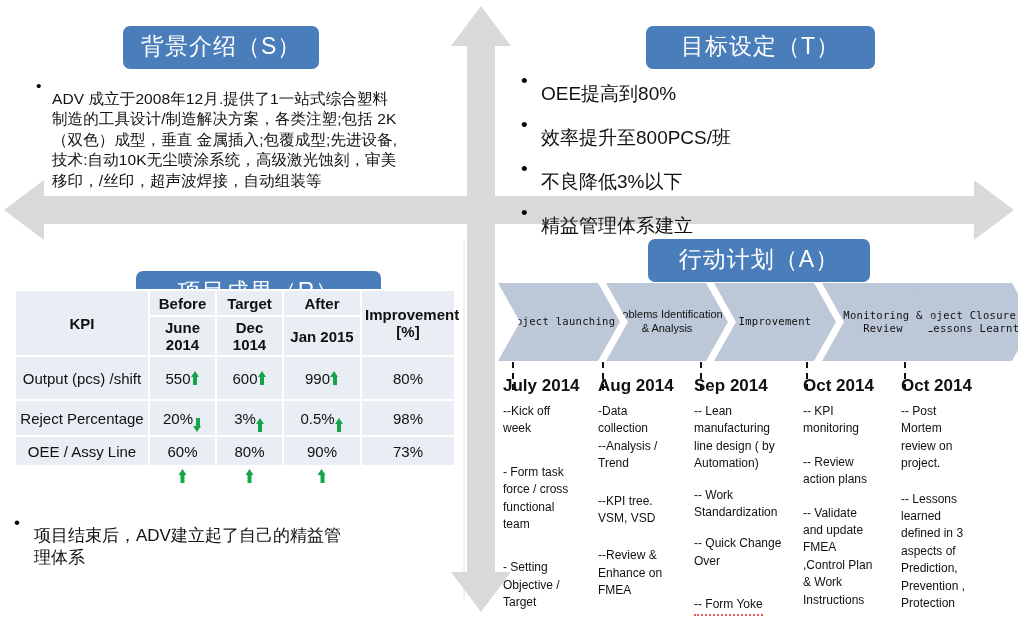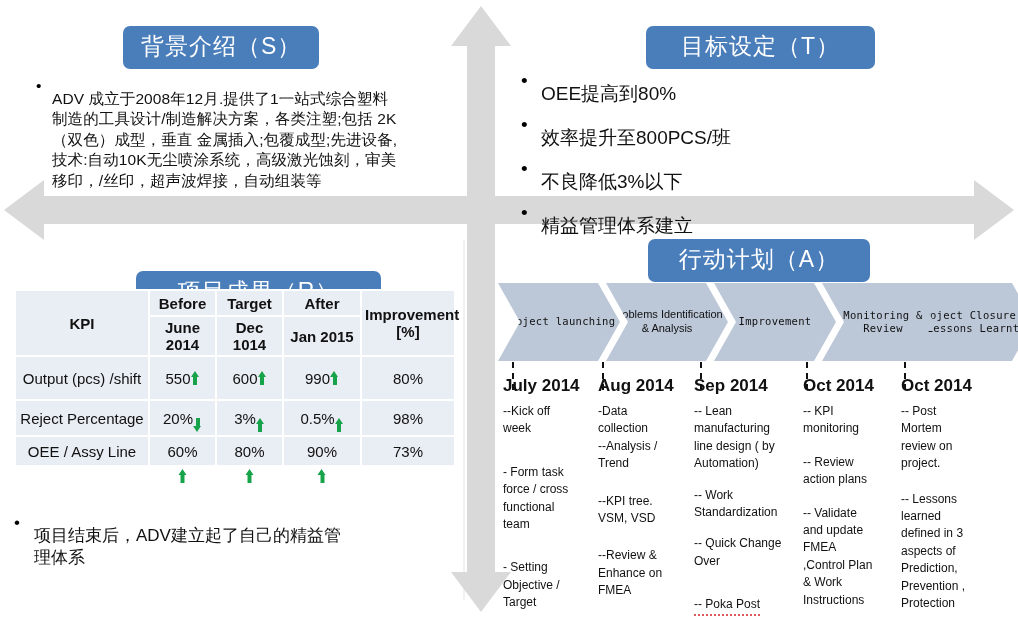--- a/index.html
+++ b/index.html
@@ -353,21 +353,21 @@
 
   <div class="tl-col" style="left:694px;width:104px;">
     <div class="tl-item">-- Lean
    manufacturing
    line design ( by
    Automation)</div>
     <div class="tl-item" style="margin-top:14px;">-- Work
    Standardization</div>
     <div class="tl-item" style="margin-top:14px;">-- Quick Change
    Over</div>
-    <div class="tl-item sp-err" style="margin-top:14px;display:inline-block;">-- Poka Post</div>
+    <div class="tl-item sp-err" style="margin-top:14px;display:inline-block;">-- Form Yoke</div>
   </div>
 
   <div class="tl-col" style="left:803px;width:96px;">
     <div class="tl-item">-- KPI
    monitoring</div>
     <div class="tl-item" style="margin-top:16px;">-- Review
    action plans</div>
     <div class="tl-item" style="margin-top:16px;">--  Validate
    and update
    FMEA

